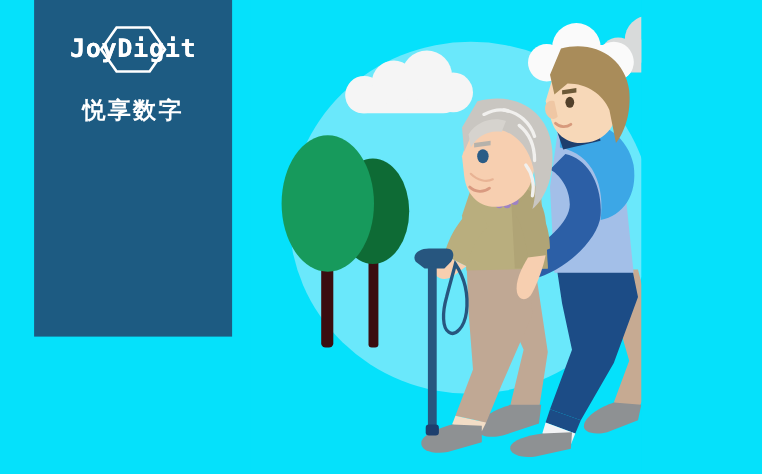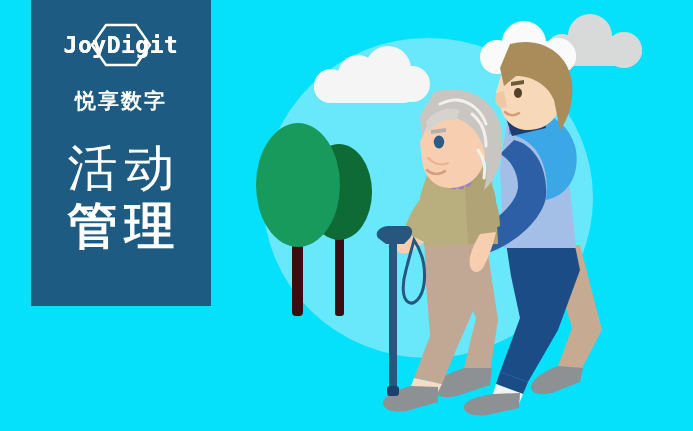--- a/index.html
+++ b/index.html
@@ -4,21 +4,21 @@
 <style>
   html,body{margin:0;padding:0;}
   body{
     width:693px;height:431px;
     background:#05e1fb;
     font-family:"Liberation Sans","DejaVu Sans",sans-serif;
     overflow:hidden;
   }
   #poster{
     position:relative;
-    width:693px;height:431px;
+    width:583px;height:431px;
     background:#05e1fb;
     overflow:hidden;
   }
   .layer{position:absolute;}
 
   
   #title-panel{
     left:31px;top:0;width:180px;height:306px;
     background:#1d5b82;
     display:flex;flex-direction:column;align-items:center;
@@ -201,20 +201,16 @@
 
     <div id="logo-block">
       <svg id="logo-hex" viewBox="0 0 62 44">
         <polygon points="16,2 46,2 60,22 46,42 16,42 2,22" fill="none" stroke="#ffffff" stroke-width="2.4"></polygon>
       </svg>
       <span id="logo-wordmark">JoyDigit</span>
     </div>
 
     <div id="logo-cn">悦享数字</div>
 
-    <div id="headline">
-      <div class="headline-line light">活动</div>
-      <div class="headline-line bold">管理</div>
-    </div>
 
   </div>
 
 </div>
 
 </body></html>

